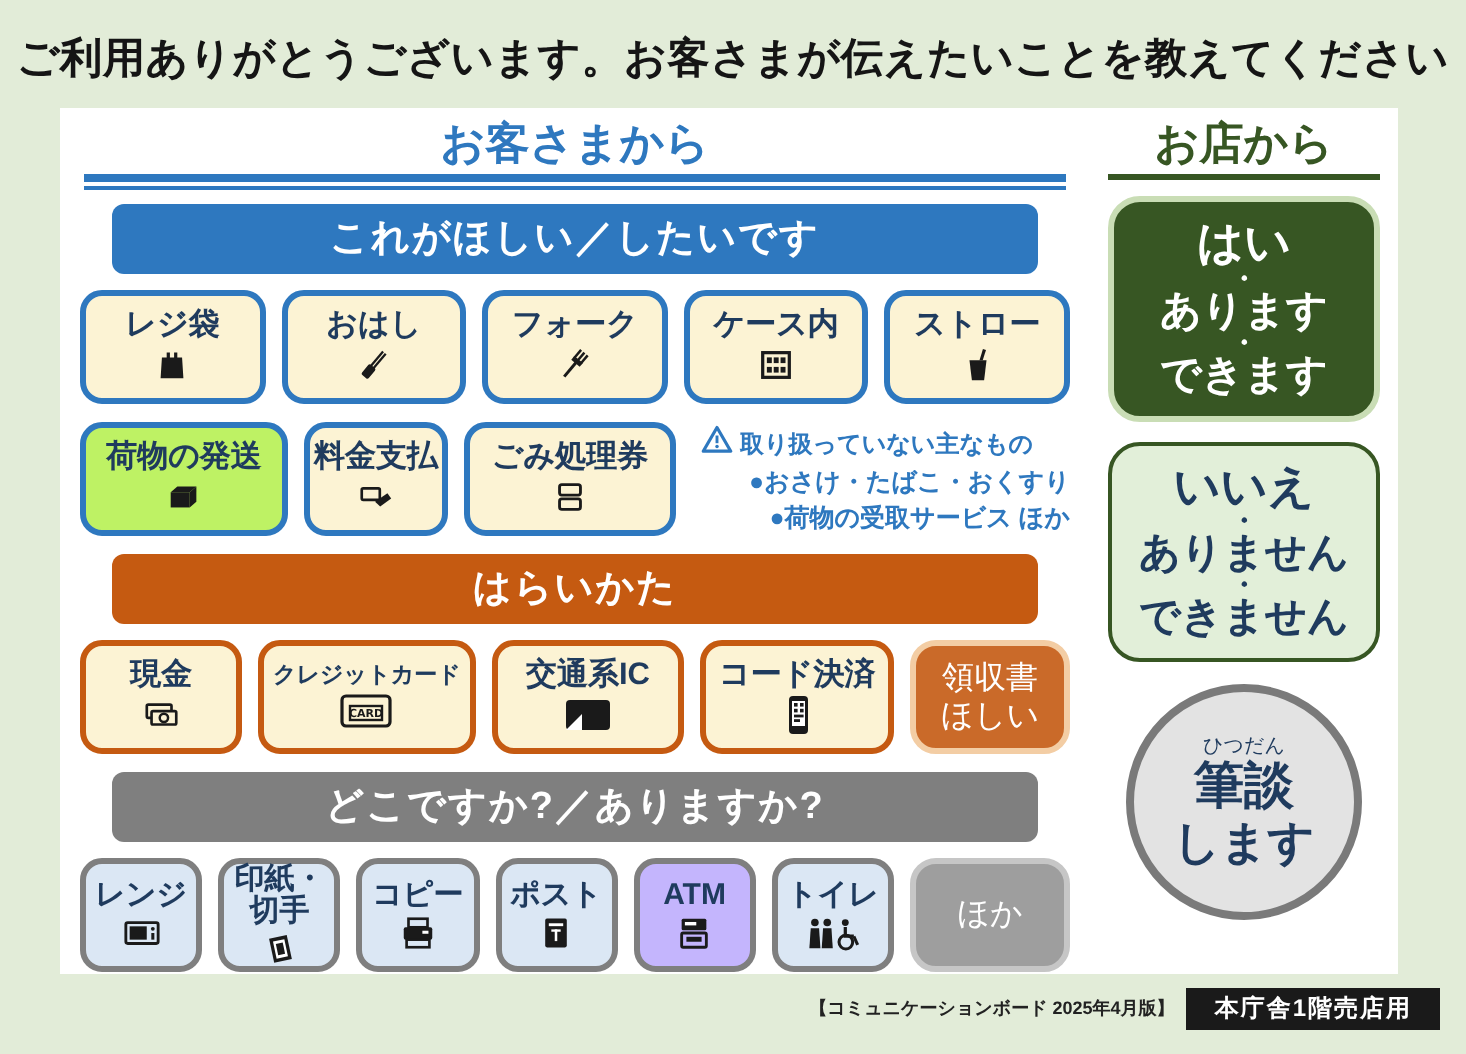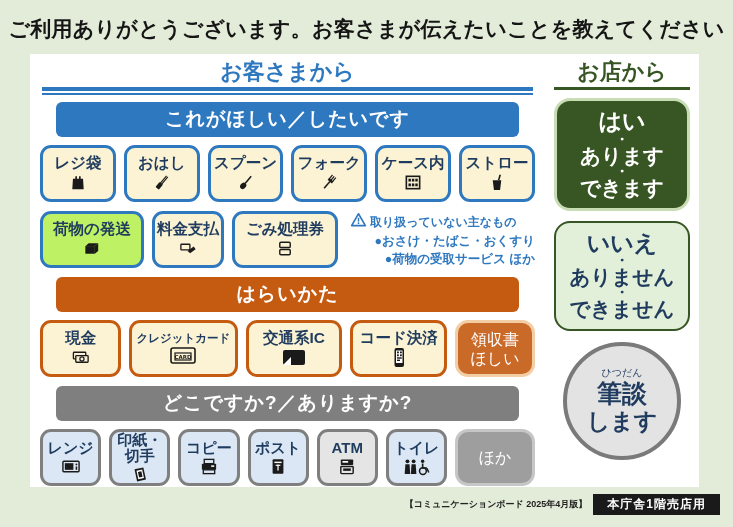--- a/index.html
+++ b/index.html
@@ -102,31 +102,20 @@
                 <svg width="20" height="19" viewBox="0 0 20 20">
                   <g fill="#1a1a1a" transform="rotate(40 10 10)">
                     <rect x="8.5" y="1.5" width="1.2" height="10"></rect>
                     <rect x="10.3" y="1.5" width="1.2" height="10"></rect>
                     <rect x="7.7" y="11" width="4.6" height="7" rx="1"></rect>
                   </g>
                 </svg>
               </span>
             </div>
             <div class="pict-btn" style="border-color: rgb(46, 120, 191); background: rgb(252, 243, 212);">
-              <span class="lbl">スプーン</span>
-              <span class="pict-icon">
-                <svg width="20" height="19" viewBox="0 0 20 20">
-                  <g fill="#1a1a1a" transform="rotate(40 10 10)">
-                    <rect x="9.2" y="1.5" width="1.6" height="10"></rect>
-                    <ellipse cx="10" cy="14.6" rx="2.9" ry="3.7"></ellipse>
-                  </g>
-                </svg>
-              </span>
-            </div>
-            <div class="pict-btn" style="border-color: rgb(46, 120, 191); background: rgb(252, 243, 212);">
               <span class="lbl">フォーク</span>
               <span class="pict-icon">
                 <svg width="20" height="19" viewBox="0 0 20 20">
                   <g fill="#1a1a1a" transform="rotate(40 10 10)">
                     <rect x="9.2" y="8.5" width="1.6" height="9.5"></rect>
                     <rect x="7.1" y="1.5" width="1.3" height="5.8"></rect>
                     <rect x="9.35" y="1.5" width="1.3" height="5.8"></rect>
                     <rect x="11.6" y="1.5" width="1.3" height="5.8"></rect>
                     <rect x="7.1" y="6.2" width="5.8" height="2.6"></rect>
                   </g>
@@ -298,21 +287,21 @@
               <span class="lbl">ポスト</span>
               <span class="pict-icon">
                 <svg width="18" height="19" viewBox="0 0 20 20">
                   <rect x="4" y="2" width="12" height="16" rx="1" fill="#1a1a1a"></rect>
                   <rect x="6" y="4.6" width="8" height="1.6" fill="#ffffff"></rect>
                   <rect x="7.4" y="8" width="5.2" height="1.3" fill="#ffffff"></rect>
                   <rect x="9.3" y="8" width="1.4" height="6.5" fill="#ffffff"></rect>
                 </svg>
               </span>
             </div>
-            <div class="pict-btn" style="border-color: rgb(127, 127, 127); background: #e5e5e5; text-align: right;">
+            <div class="pict-btn" style="border-color: rgb(127, 127, 127); background: #c4b5fd; text-align: right;">
               <span class="lbl">ATM</span>
               <span class="pict-icon">
                 <svg width="20" height="19" viewBox="0 0 20 20">
                   <rect x="3.5" y="2.5" width="13" height="6" rx=".8" fill="#1a1a1a"></rect>
                   <rect x="5.2" y="4.2" width="6" height="1.8" fill="#ffffff"></rect>
                   <rect x="3.5" y="10" width="13" height="7.5" rx=".8" fill="none" stroke="#1a1a1a" stroke-width="1.5"></rect>
                   <rect x="6" y="12" width="8" height="2.6" fill="#1a1a1a"></rect>
                 </svg>
               </span>
             </div>

